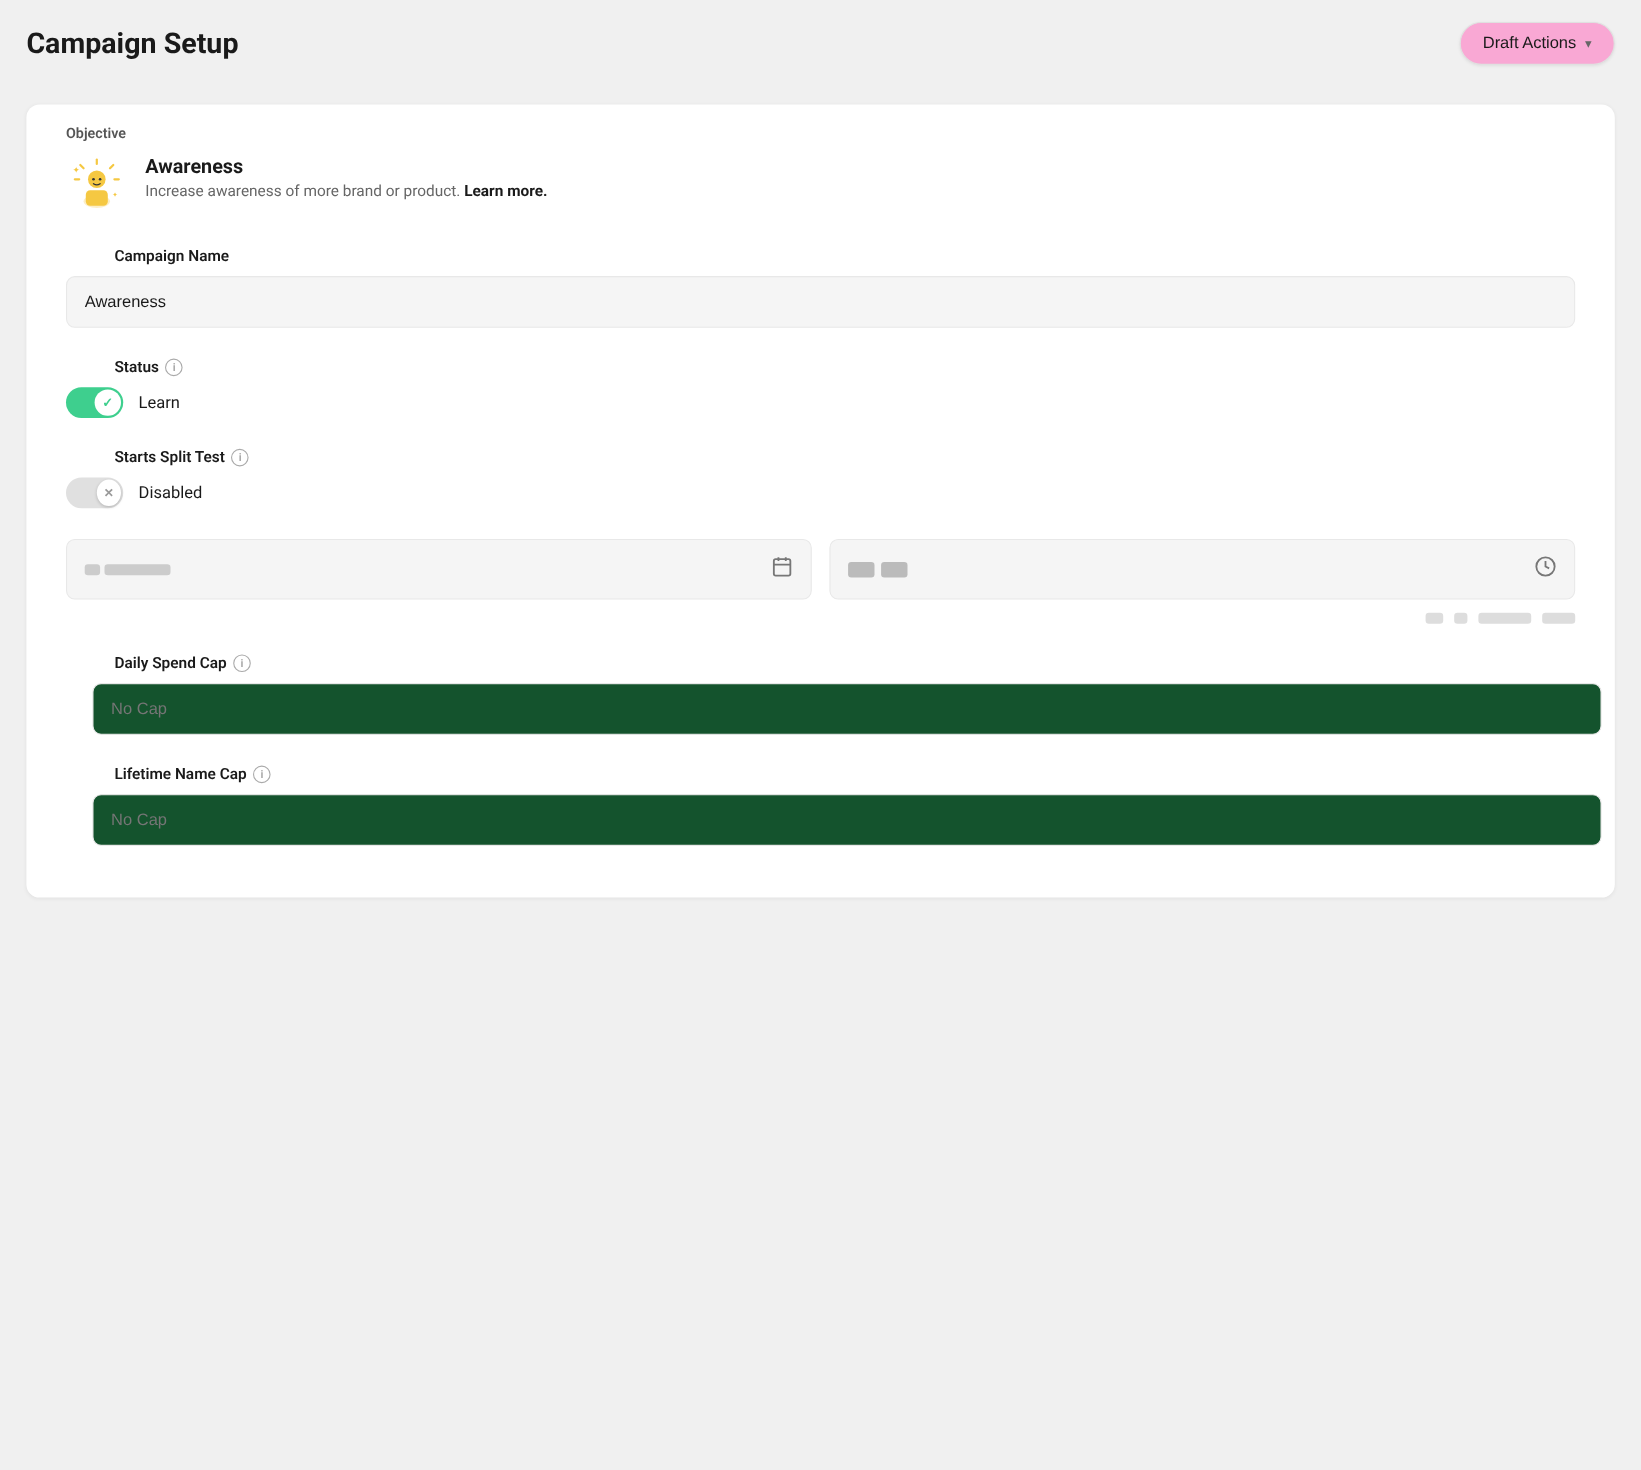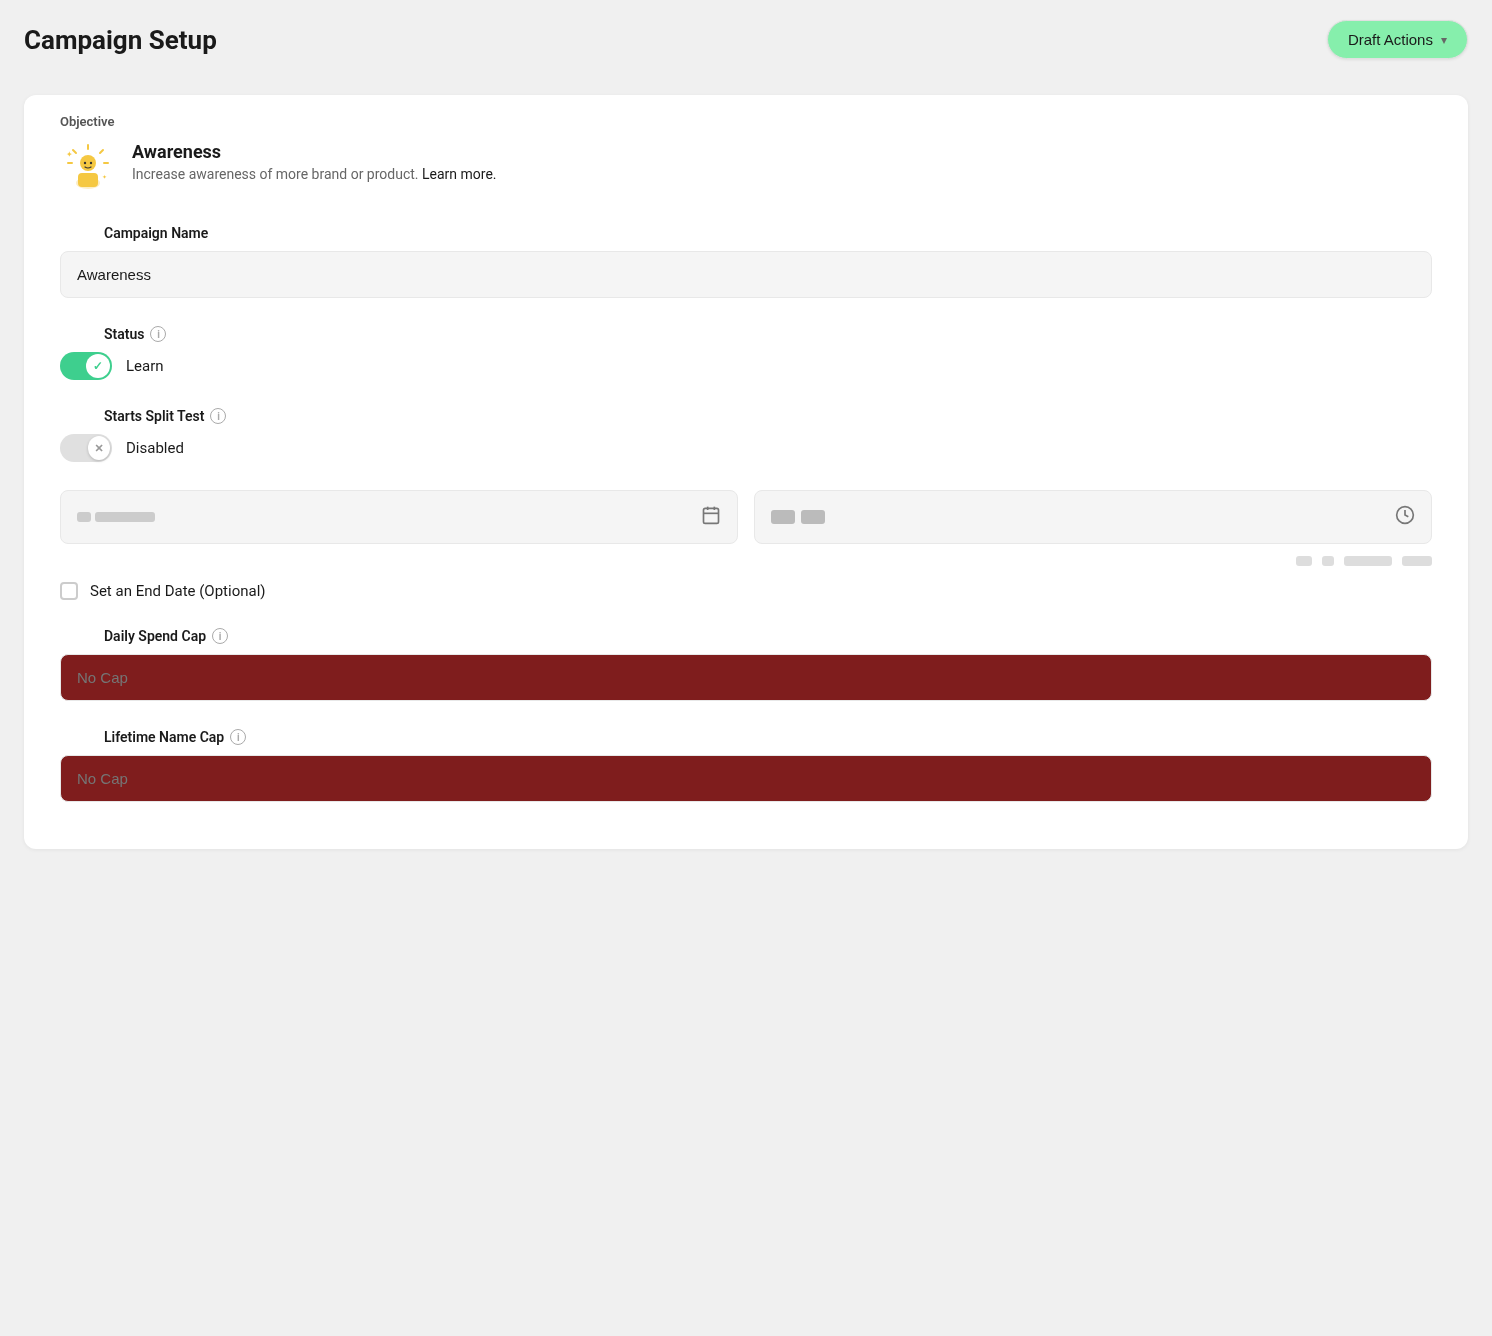--- a/index.html
+++ b/index.html
@@ -26,21 +26,21 @@
     .page-title {
       font-size: 26px;
       font-weight: 700;
       color: #1a1a1a;
     }
 
     .draft-actions-btn {
       display: flex;
       align-items: center;
       gap: 8px;
-      background: #86efac;
+      background: #f9a8d4;
       border: 1px solid #e0e0e0;
       border-radius: 24px;
       padding: 10px 20px;
       font-size: 15px;
       font-weight: 500;
       color: #1a1a1a;
       cursor: pointer;
       box-shadow: 0 1px 3px rgba(0,0,0,0.08);
     }
 
@@ -85,21 +85,21 @@
       margin-bottom: 4px;
     }
 
     .objective-text p {
       font-size: 14px;
       color: #666;
     }
 
     .objective-text p a {
       color: #1a1a1a;
-      font-weight: 400;
+      font-weight: 700;
       text-decoration: none;
     }
 
     .field-section {
       margin-bottom: 28px;
     }
 
     .field-label {
       font-size: 14px;
       font-weight: 600;
@@ -305,27 +305,28 @@
       flex-shrink: 0;
     }
 
     .end-date-label {
       font-size: 15px;
       color: #1a1a1a;
     }
 
     .spend-input {
       width: 100%;
-      background: #7f1d1d;
+      background: #14532d;
       border: 1px solid #e8e8e8;
       border-radius: 8px;
       padding: 14px 16px;
       font-size: 15px;
       color: #aaa;
       outline: none;
+      margin-left: 24px;
     }
   </style>
 </head>
 <body>
 
 <div class="page-wrapper">
 
   <div class="page-header">
     <h1 class="page-title">Campaign Setup</h1>
 
@@ -445,24 +446,20 @@
         </div>
       </div>
 
       <div class="timezone-row">
         <div class="timezone-block" style="width:16px;"></div>
         <div class="timezone-block" style="width:12px;"></div>
         <div class="timezone-block" style="width:48px;"></div>
         <div class="timezone-block" style="width:30px;"></div>
       </div>
 
-      <div class="end-date-row">
-        <div class="checkbox"></div>
-        <span class="end-date-label">Set an End Date (Optional)</span>
-      </div>
     </div>
 
     <div class="field-section">
       <div class="field-label">
         <span>Daily Spend Cap</span>
         <span class="info-icon">i</span>
       </div>
       <input class="spend-input" type="text" placeholder="No Cap" style="">
     </div>
 

